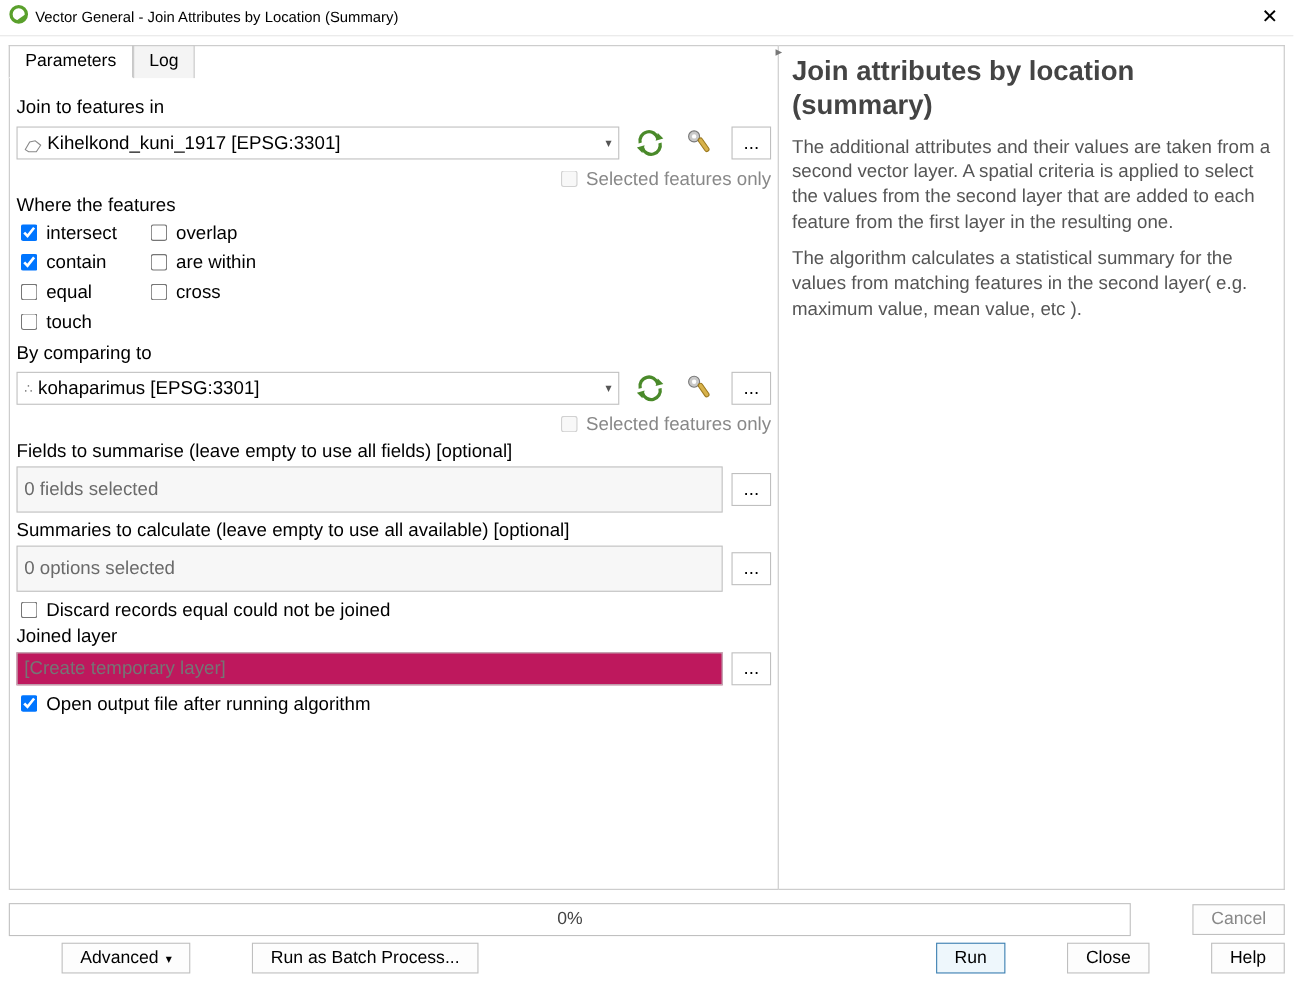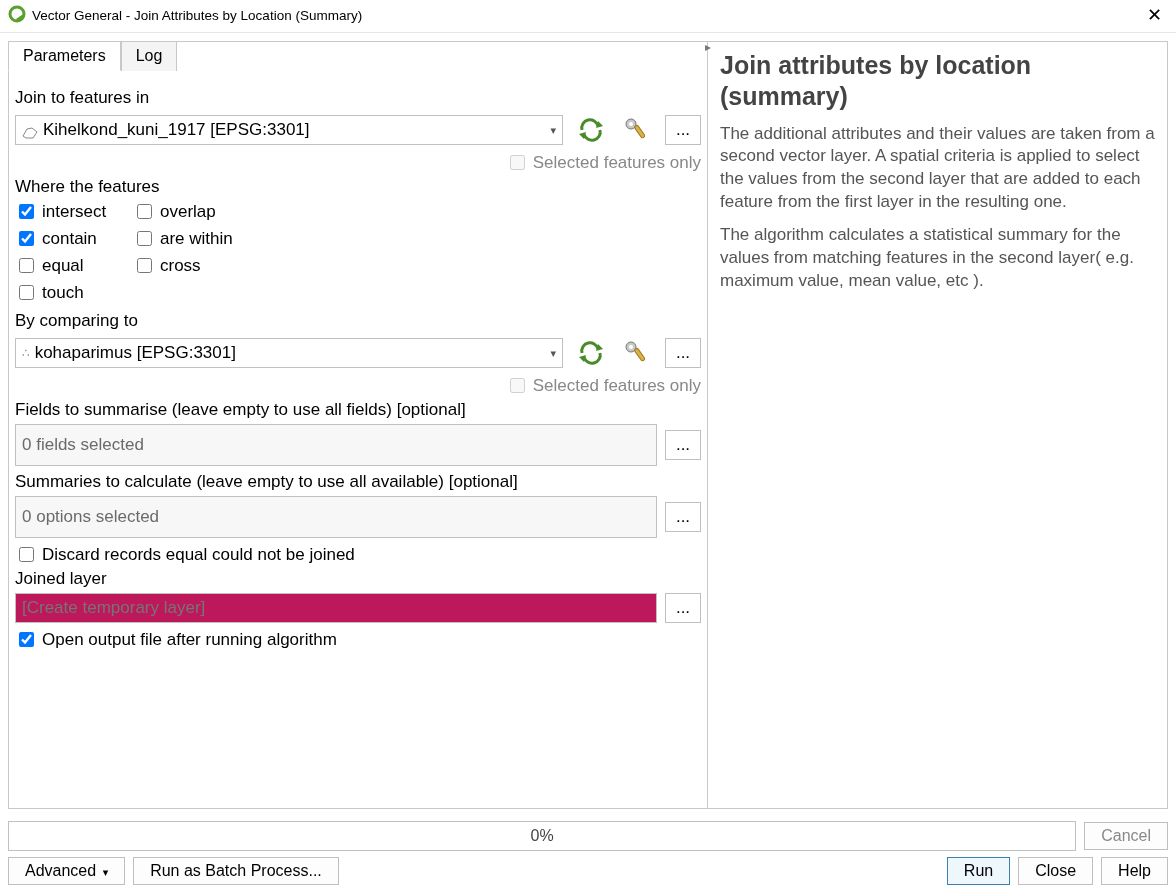--- a/index.html
+++ b/index.html
@@ -217,20 +217,21 @@
     justify-content:center;
     font-size:16px;
     color:#444;
   }
   .btn {
     border:1px solid #bfbfbf;
     background:#fdfdfd;
     padding:4px 16px;
     font-size:16px;
     cursor:pointer;
+    margin-left:48px;
   }
   .btn.disabled { color:#888; cursor:default; }
   .btn.primary { border:1px solid #3c7fb1; background:#eef7fc; }
   .action-row {
     display:flex;
     align-items:flex-end;
     gap:8px;
   }
   .action-row .spacer { flex:1; }
 

